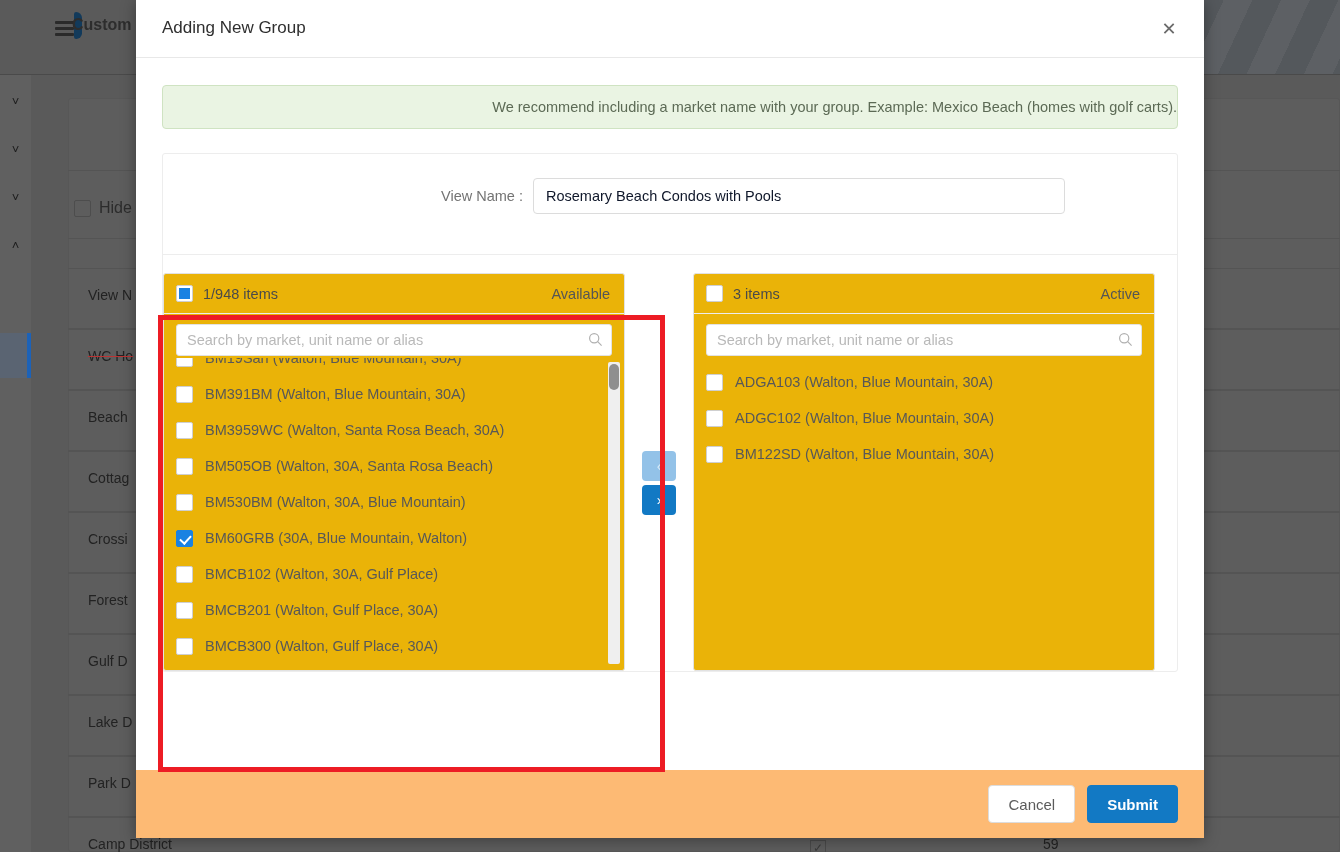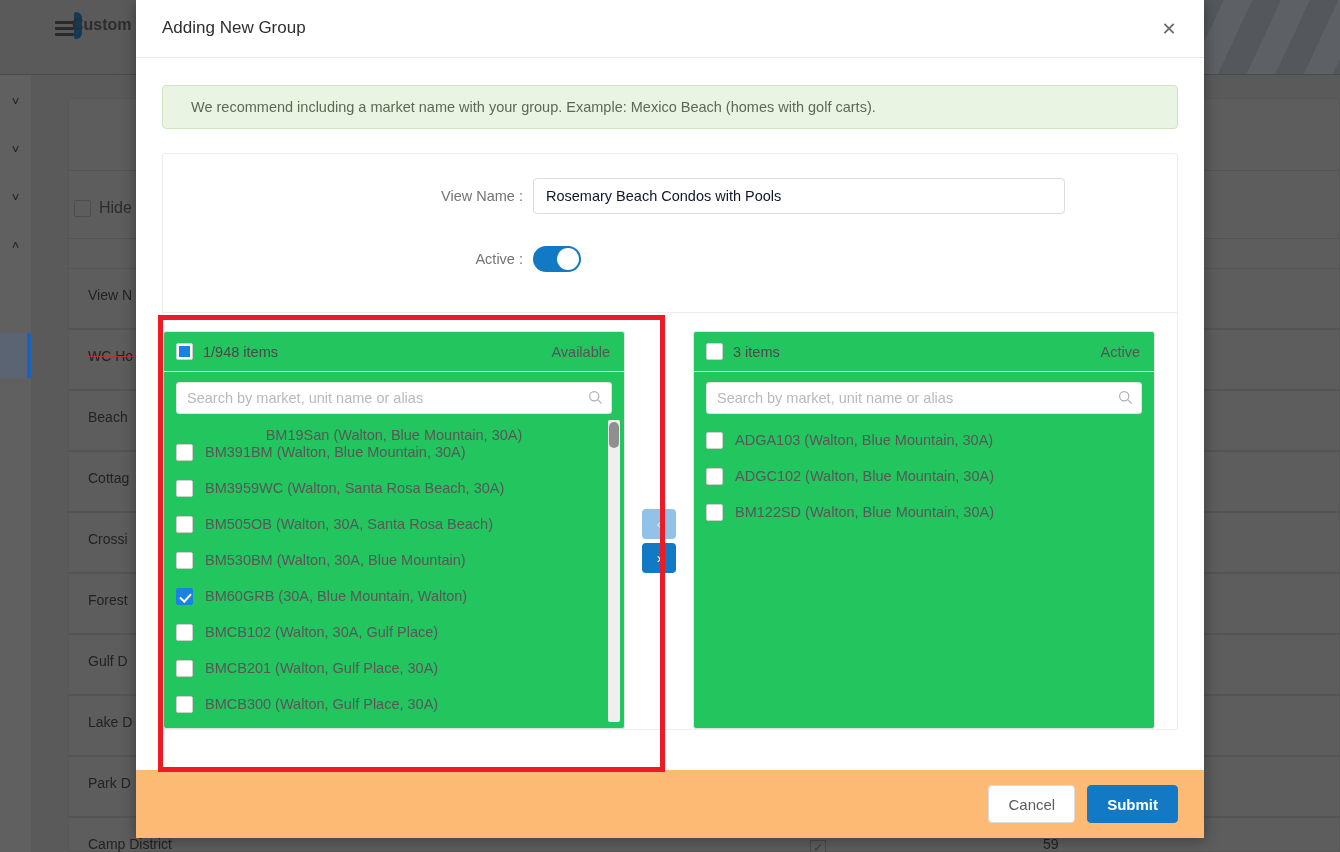--- a/index.html
+++ b/index.html
@@ -124,23 +124,24 @@
     font-size: 18px; color: #6b6b6b; line-height: 26px; text-align: center;
     cursor: pointer; background: none; border: none;
     font-family: "Liberation Sans", sans-serif;
   }
   .modal-body { position: relative; padding: 27px 26px 0 26px; }
 
   .alert {
     background: #eaf4e3;
     border: 1px solid #cfe3c2;
     border-radius: 4px;
-    padding: 13px 28px;
+    padding: 13px 0;
     font-size: 14.5px;
     color: #5c6a55;
+    text-align: right;
   }
 
   .form-card {
     margin-top: 24px;
     border: 1px solid #ededed;
     border-radius: 3px;
     padding: 0;
   }
   .form-rows { padding: 24px 0 20px 0; }
   .form-row {
@@ -176,21 +177,21 @@
     margin-top: 20px;
     border-top: 1px solid #ededed;
     padding-top: 18px;
     display: flex;
     align-items: flex-start;
   }
   .transfer-panel {
     width: 462px;
     border: 1px solid #e2e2e2;
     border-radius: 3px;
-    background: #22c55e;
+    background: #eab308;
     height: 398px;
     overflow: hidden;
     position: relative;
   }
   .tp-head {
     height: 40px;
     border-bottom: 1px solid #ededed;
     display: flex; align-items: center; justify-content: space-between;
     padding: 0 14px 0 12px;
   }
@@ -240,21 +241,21 @@
   .tp-list {
     position: absolute;
     left: 0; right: 0; top: 84px; bottom: 0;
     overflow: hidden;
   }
   .tp-list-inner { padding: 0 12px; }
   .tp-item {
     height: 36px; display: flex; align-items: center; gap: 12px;
     font-size: 14.5px; color: #585858;
   }
-  .tp-item.clipped { margin-top: -18px; flex-direction: column; }
+  .tp-item.clipped { margin-top: -18px; }
   .tp-scroll {
     position: absolute; right: 4px; top: 4px; bottom: 6px;
     width: 12px; background: #efefef; border-radius: 2px;
   }
   .tp-thumb {
     position: absolute; left: 1px; top: 2px; width: 10px; height: 26px;
     background: #8f8f8f; border-radius: 5px;
   }
 
   .transfer-mid {
@@ -372,26 +373,20 @@
 
   <div class="modal-body">
 
     <div class="alert">We recommend including a market name with your group. Example: Mexico Beach (homes with golf carts).</div>
 
     <div class="form-card">
       <div class="form-rows">
         <div class="form-row">
           <div class="form-label">View Name :</div>
           <input class="text-input" type="text" value="Rosemary Beach Condos with Pools" style="">
-        </div>
-        <div class="form-row">
-          <div class="form-label">Active :</div>
-          <button class="toggle">
-            <span class="knob"></span>
-          </button>
         </div>
       </div>
 
       <div class="transfer-wrap">
 
         <div class="transfer-panel">
           <div class="tp-head">
             <div class="tp-head-left">
               <span class="cb indeterminate"></span>
               <span class="tp-count">1/948 items</span>

